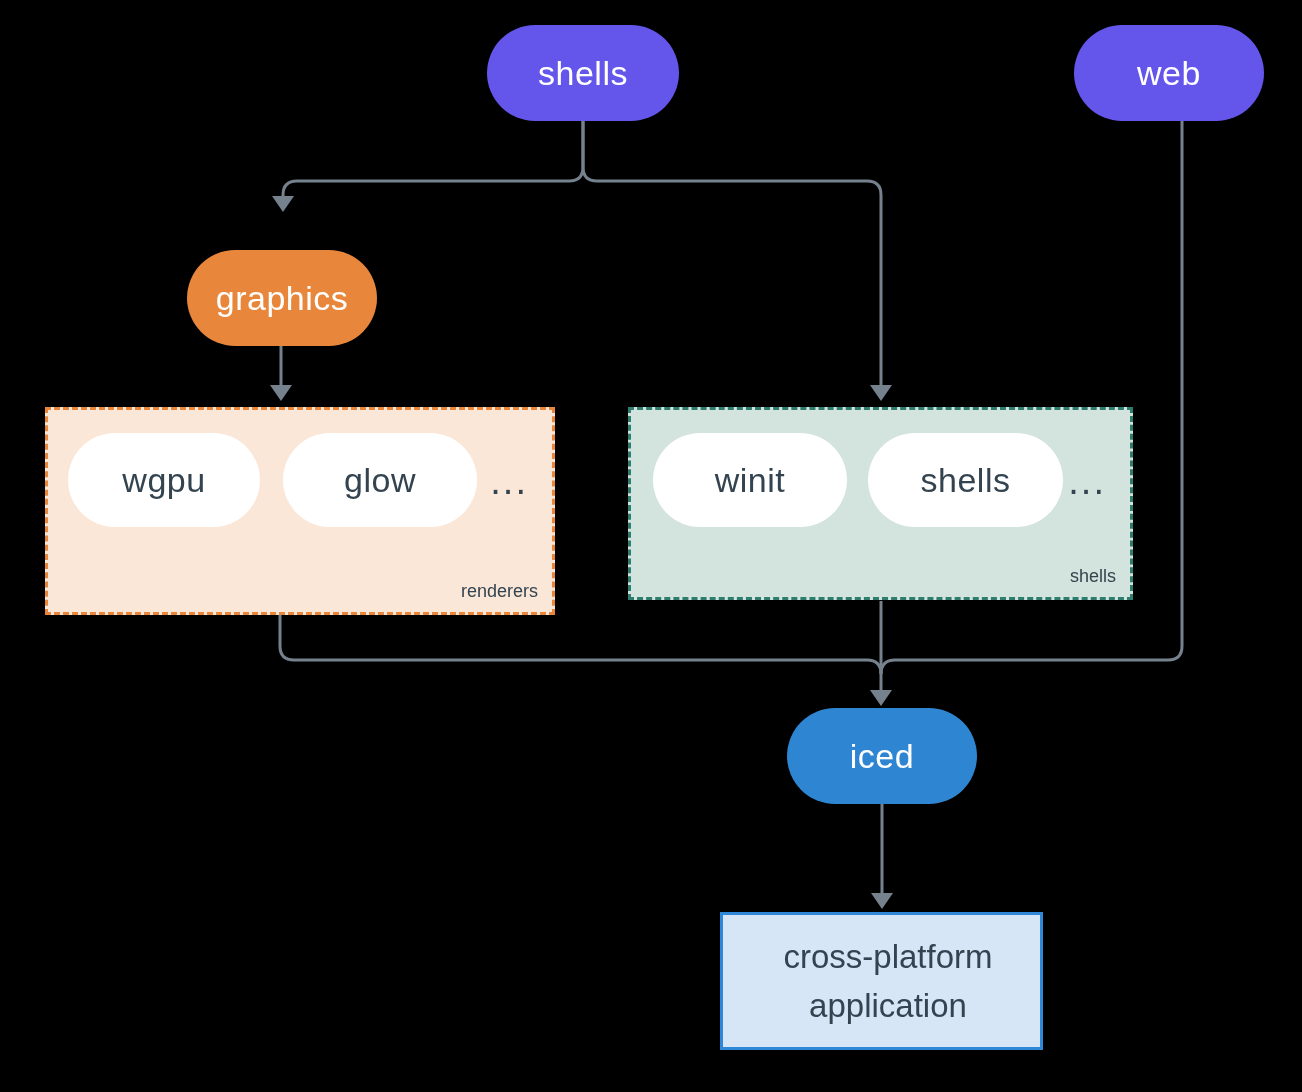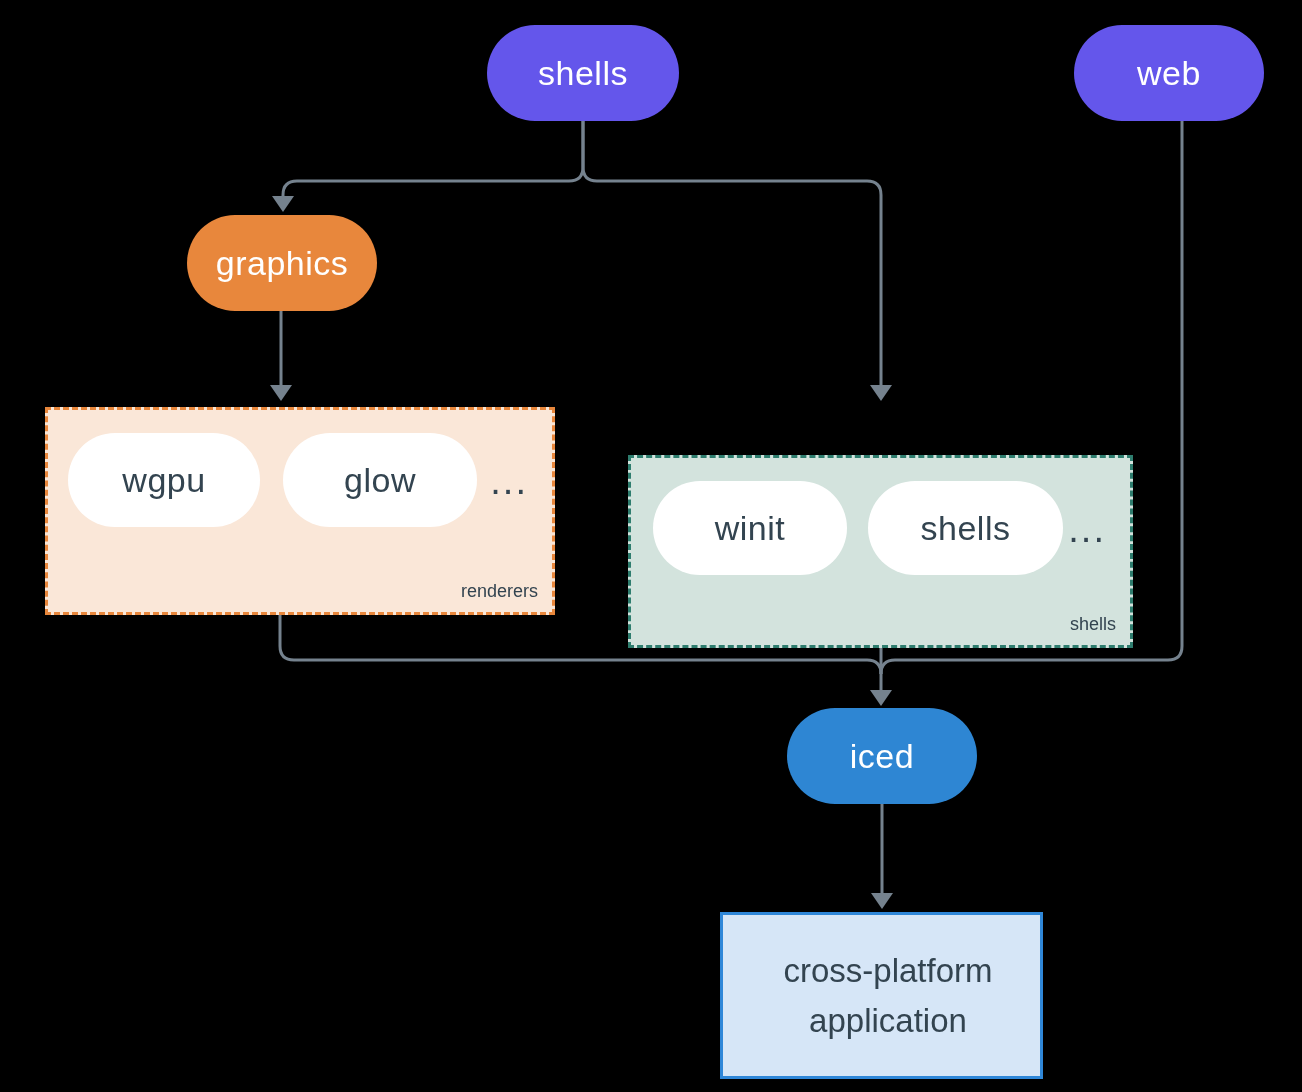--- a/index.html
+++ b/index.html
@@ -15,21 +15,21 @@
   .wire { stroke: #75828E; stroke-width: 3; fill: none; }
   .arrowhead { fill: #75828E; stroke: none; }
 
   .pill {
     position: absolute;
     border-radius: 48px;
     display: flex; align-items: center; justify-content: center;
     font-size: 34px; letter-spacing: 0.5px;
   }
   .pill.purple { background: #6456EB; color: #FFFFFF; }
-  .pill.orange { background: #E8873C; color: #FFFFFF; }
+  .pill.orange { background: #E8873C; color: #FFFFFF; margin-top: 35px; }
   .pill.blue   { background: #2E86D3; color: #FFFFFF; }
   .pill.white  { background: #FFFFFF; color: #334450; }
 
   .group {
     position: absolute;
     box-sizing: border-box;
   }
   .group.renderers { background: #FAE7D8; border: 3px dashed #E8873C; }
   .group.shells    { background: #D3E3DD; border: 3px dashed #2E7D6E; }
   .group-label {
@@ -95,33 +95,33 @@
     <div class="pill white" style="left:20px; top:23px; width:192px; height:94px;">
       <span>wgpu</span>
     </div>
     <div class="pill white" style="left:235px; top:23px; width:194px; height:94px;">
       <span>glow</span>
     </div>
     <span class="ellipsis">...</span>
     <span class="group-label">renderers</span>
   </div>
 
-  <div class="group shells" style="left:628px; top:407px; width:505px; height:193px;margin-top:48px;">
+  <div class="group shells" style="left:628px; top:407px; width:505px; height:193px;">
     <div class="pill white" style="left:22px; top:23px; width:194px; height:94px;">
       <span>winit</span>
     </div>
     <div class="pill white" style="left:237px; top:23px; width:195px; height:94px;">
       <span>shells</span>
     </div>
     <span class="ellipsis">...</span>
     <span class="group-label">shells</span>
   </div>
 
   <div class="pill blue" style="left:787px; top:708px; width:190px; height:96px;text-align:right;">
     <span>iced</span>
   </div>
 
-  <div class="app-box" style="left:720px; top:912px; width:323px; height:167px;padding-left:13px;">
+  <div class="app-box" style="left:720px; top:912px; width:323px; height:138px;padding-left:13px;">
     <span>cross-platform</span>
     <span>application</span>
   </div>
 
 </div>
 
 </body></html>

